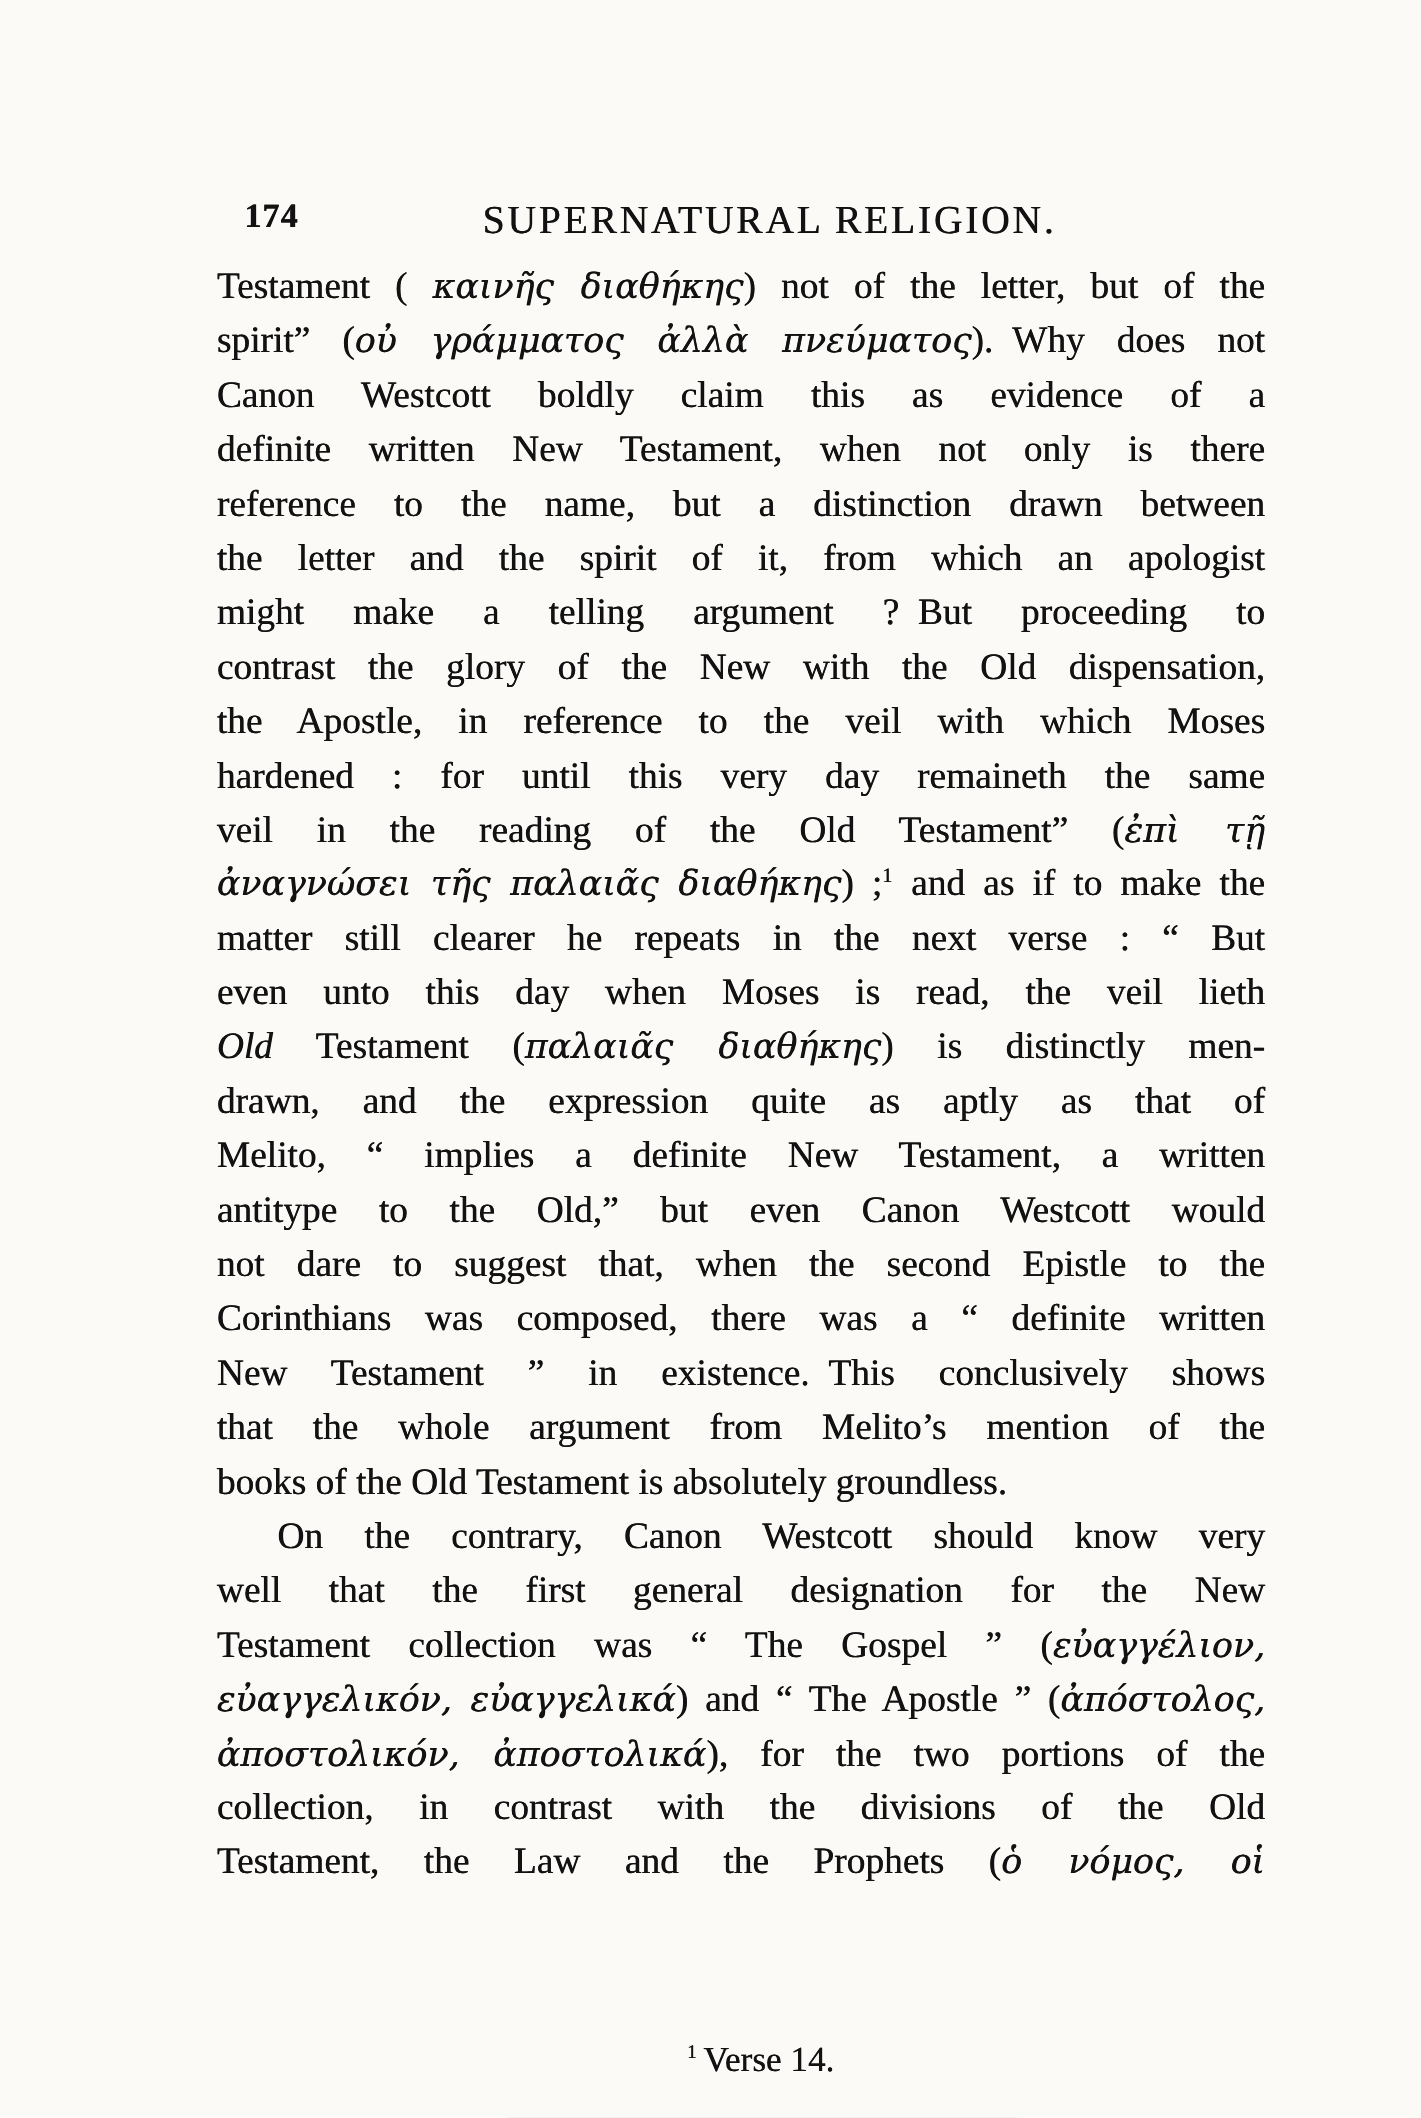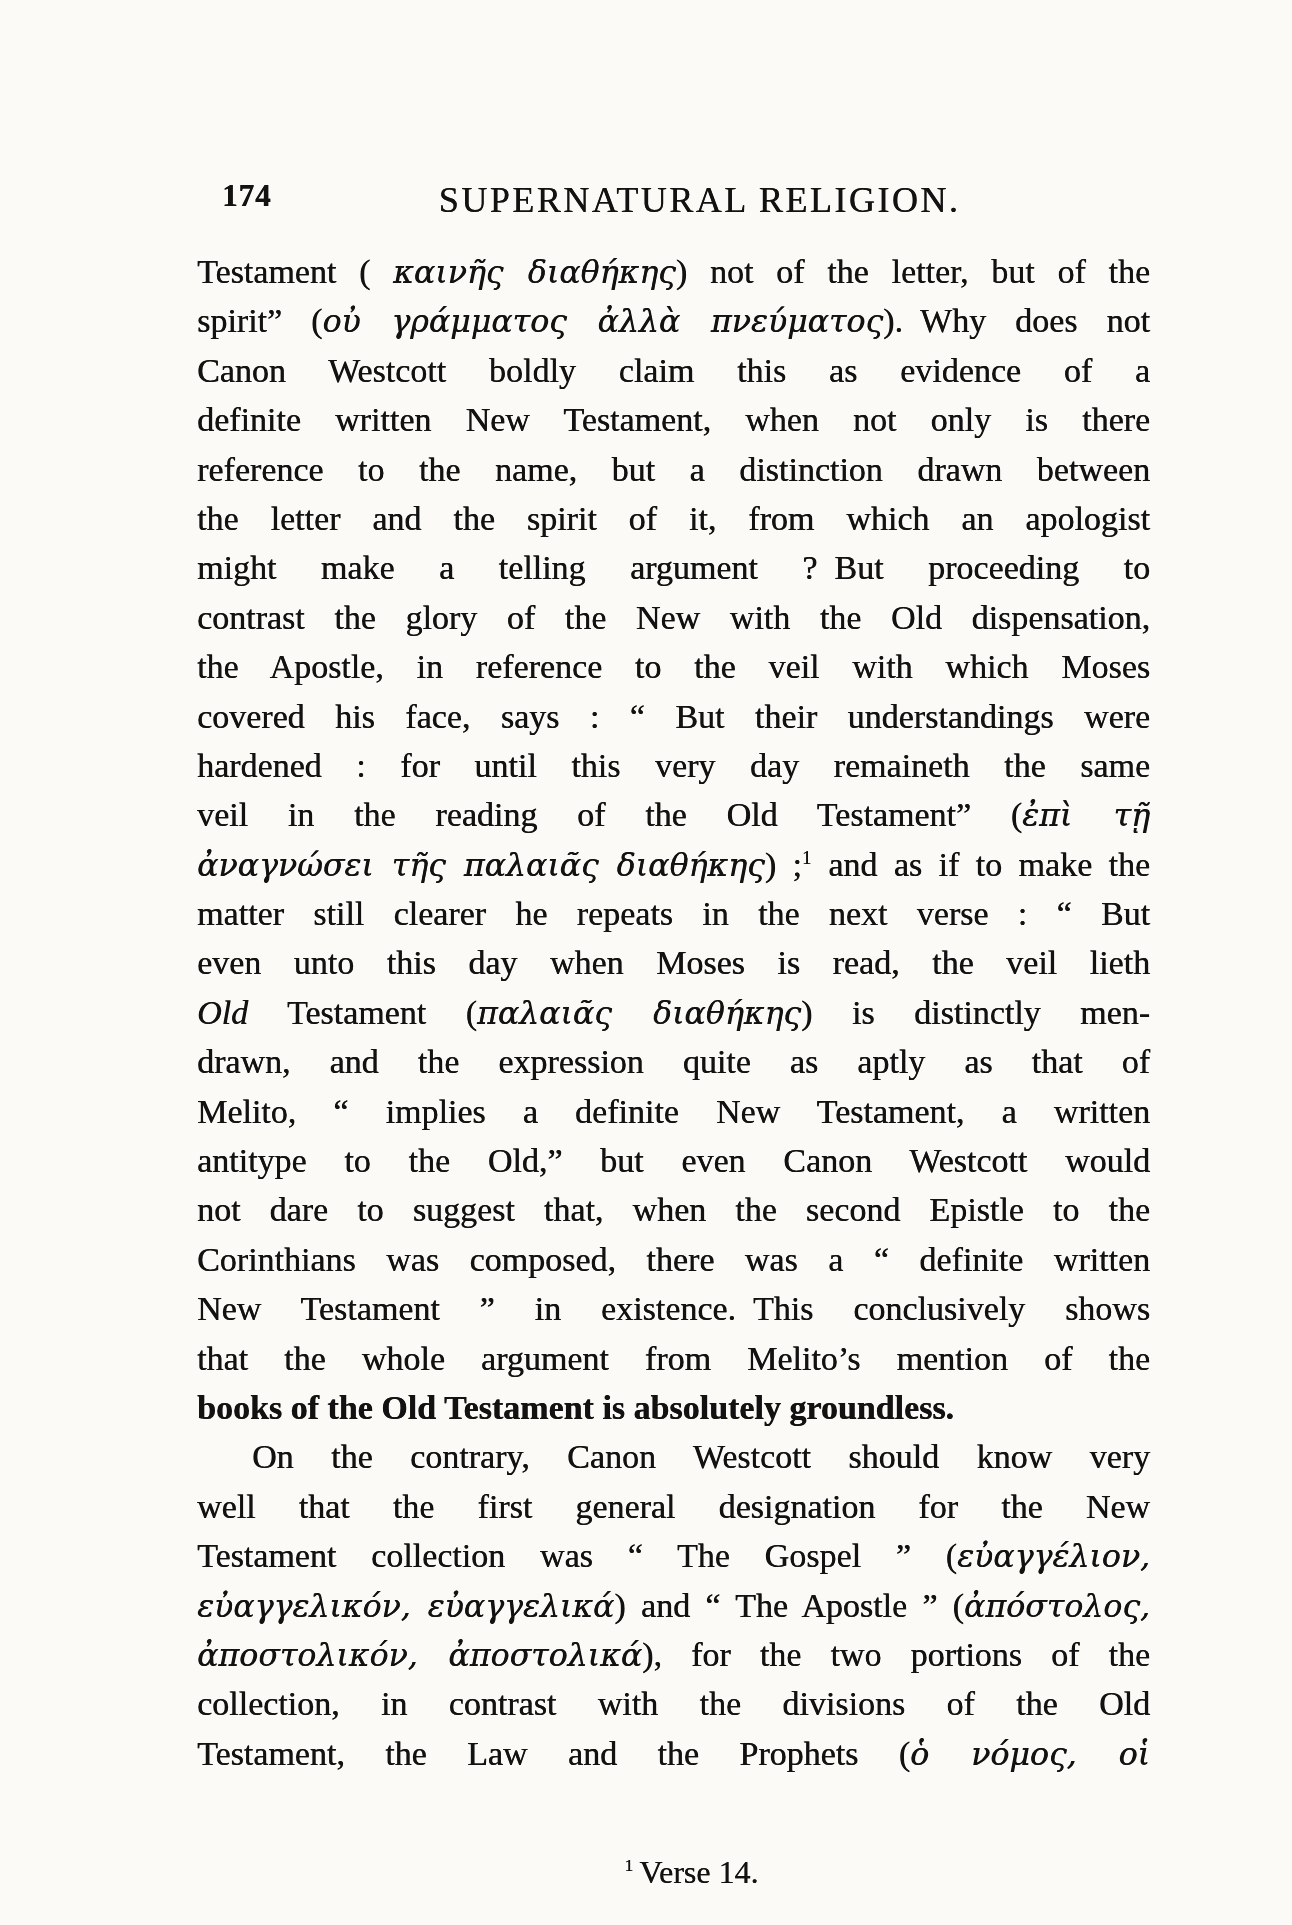--- a/index.html
+++ b/index.html
@@ -33,33 +33,33 @@
     width:953px;
     transform:translateX(26px);
     text-align:center;
     font-size:36px;
     letter-spacing:2.5px;
     text-shadow:0.4px 0 0 currentColor;
   }
   .page-body{
     position:absolute;
     left:197px;
-    top:247px;
+    top:236px;
     width:953px;
   }
   .line{
     height:49.4px;
     line-height:49.4px;
     font-size:34px;
     text-align:justify;
     text-align-last:justify;
     white-space:nowrap;
     text-shadow:0.4px 0 0 currentColor;
   }
-  .line.no-just{text-align-last:left;font-weight:bold;}
+  .line.no-just{text-align-last:left;}
   .line.indent{text-indent:55px;}
   .greek{
     font-family:"DejaVu Serif",serif;
     font-style:italic;
     font-size:0.93em;
   }
   .italic{font-style:italic;}
   .sup{
     font-size:0.55em;
     vertical-align:super;
@@ -87,21 +87,20 @@
   <div class="page-body">
       <div class="line"><span>Testament ( </span><span class="greek">καινῆς διαθήκης</span><span>) not of the letter, but of the</span></div>
       <div class="line"><span>spirit” (</span><span class="greek">οὐ γράμματος ἀλλὰ πνεύματος</span><span>). Why does not</span></div>
       <div class="line"><span>Canon Westcott boldly claim this as evidence of a</span></div>
       <div class="line"><span>definite written New Testament, when not only is there</span></div>
       <div class="line"><span>reference to the name, but a distinction drawn between</span></div>
       <div class="line"><span>the letter and the spirit of it, from which an apologist</span></div>
       <div class="line"><span>might make a telling argument ? But proceeding to</span></div>
       <div class="line"><span>contrast the glory of the New with the Old dispensation,</span></div>
       <div class="line"><span>the Apostle, in reference to the veil with which Moses</span></div>
-      <div class="line"><span>covered his face, says : “ But their understandings were</span></div>
       <div class="line"><span>hardened : for until this very day remaineth the same</span></div>
       <div class="line"><span>veil in the reading of the Old Testament” (</span><span class="greek">ἐπὶ τῇ</span></div>
       <div class="line"><span class="greek">ἀναγνώσει τῆς παλαιᾶς διαθήκης</span><span>) ;</span><span class="sup">1</span><span> and as if to make the</span></div>
       <div class="line"><span>matter still clearer he repeats in the next verse : “ But</span></div>
       <div class="line"><span>even unto this day when Moses is read, the veil lieth</span></div>
       <div class="line"><span class="italic">Old</span><span> Testament (</span><span class="greek">παλαιᾶς διαθήκης</span><span>) is distinctly men-</span></div>
       <div class="line"><span>drawn, and the expression quite as aptly as that of</span></div>
       <div class="line"><span>Melito, “ implies a definite New Testament, a written</span></div>
       <div class="line"><span>antitype to the Old,” but even Canon Westcott would</span></div>
       <div class="line"><span>not dare to suggest that, when the second Epistle to the</span></div>

